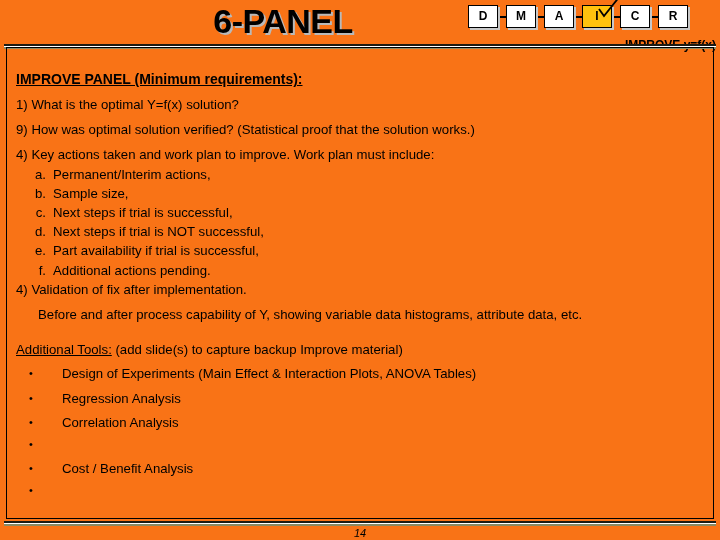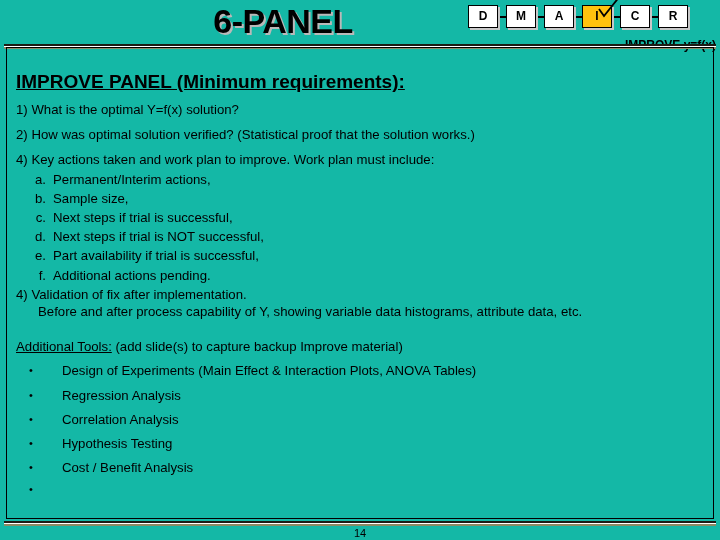--- a/index.html
+++ b/index.html
@@ -10,21 +10,21 @@
   }
   body {
     font-family: "Liberation Sans", sans-serif;
     color: #000000;
   }
 
   .slide {
     position: relative;
     width: 720px;
     height: 540px;
-    background: #14b8a6;
+    background: #f97316;
     overflow: hidden;
     box-sizing: border-box;
   }
 
   
   .page-frame {
     position: absolute;
     left: 6px;
     top: 47px;
     width: 708px;
@@ -132,21 +132,21 @@
     left: 16px;
     top: 72px;
     width: 690px;
     font-size: 13.2px;
     line-height: 1.0;
     color: #000000;
   }
 
   .sec-head {
     font-weight: bold;
-    font-size: 19px;
+    font-size: 14px;
     text-decoration: underline;
     margin: 0 0 12px 0;
     white-space: nowrap;
   }
 
   .num-item {
     margin: 0 0 12px 0;
     white-space: nowrap;
   }
   .num-item.tight { margin-bottom: 6px; }
@@ -212,20 +212,21 @@
   }
 
   .page-number {
     position: absolute;
     left: 0;
     top: 527px;
     width: 720px;
     text-align: center;
     font-size: 11px;
     color: #000000;
+    font-style: italic;
   }
 </style>
 </head>
 <body>
 
 <div class="slide">
 
   <div class="header">
 
     <div class="slide-title">6-PANEL</div>
@@ -264,21 +265,21 @@
     <div class="rule-line-c"></div>
   </div>
 
   <div class="page-frame"></div>
 
   <div class="content">
 
     <div class="sec-head">IMPROVE PANEL  (Minimum requirements):</div>
 
     <div class="num-item">1) What is the optimal Y=f(x) solution?</div>
-    <div class="num-item">2) How was optimal solution verified?  (Statistical proof that the solution works.)</div>
+    <div class="num-item">9) How was optimal solution verified?  (Statistical proof that the solution works.)</div>
     <div class="num-item tight">4) Key actions taken and work plan to improve.  Work plan must include:</div>
 
     <ul class="alpha-list">
       <li class="alpha-row">
         <span class="alpha-marker">a.</span>
         <span class="alpha-text">Permanent/Interim actions,</span>
       </li>
       <li class="alpha-row">
         <span class="alpha-marker">b.</span>
         <span class="alpha-text">Sample size,</span>
@@ -294,21 +295,21 @@
       <li class="alpha-row">
         <span class="alpha-marker">e.</span>
         <span class="alpha-text">Part availability if trial is successful,</span>
       </li>
       <li class="alpha-row">
         <span class="alpha-marker">f.</span>
         <span class="alpha-text">Additional actions pending.</span>
       </li>
     </ul>
 
-    <div class="num-item tight" style="margin-bottom:4px;">4) Validation of fix after implementation.</div>
+    <div class="num-item tight" style="margin-bottom:12px;">4) Validation of fix after implementation.</div>
 
     <div class="cont-line">Before and after process capability of Y, showing variable data histograms, attribute data, etc.</div>
 
     <div class="tools-head">
       <u>Additional Tools:</u><span> (add slide(s) to capture backup Improve material)</span>
     </div>
 
     <ul class="bullet-list">
       <li class="bullet-row">
         <span class="bullet-dot">•</span>
@@ -317,21 +318,20 @@
       <li class="bullet-row">
         <span class="bullet-dot">•</span>
         <span class="bullet-text">Regression Analysis</span>
       </li>
       <li class="bullet-row">
         <span class="bullet-dot">•</span>
         <span class="bullet-text">Correlation Analysis</span>
       </li>
       <li class="bullet-row">
         <span class="bullet-dot">•</span>
-        <span class="bullet-text">Hypothesis Testing</span>
       </li>
       <li class="bullet-row">
         <span class="bullet-dot">•</span>
         <span class="bullet-text">Cost / Benefit Analysis</span>
       </li>
       <li class="bullet-row">
         <span class="bullet-dot">•</span>
       </li>
     </ul>
   </div>

